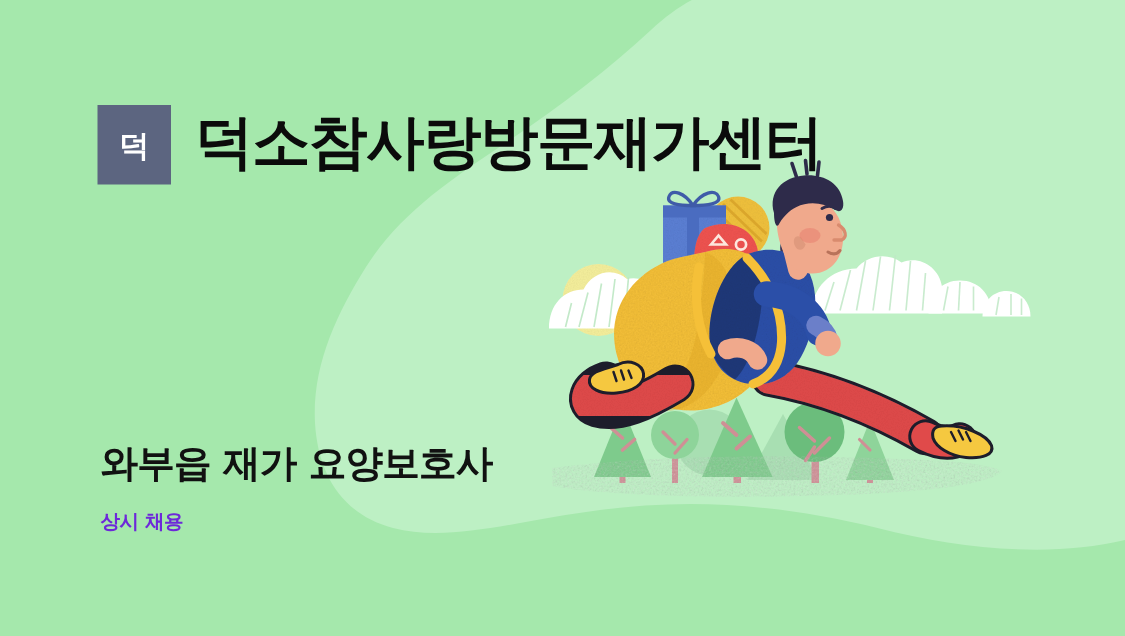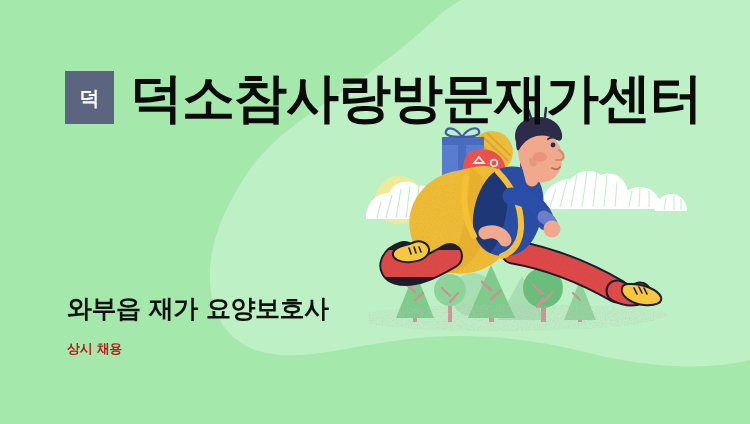--- a/index.html
+++ b/index.html
@@ -51,45 +51,46 @@
   .logo-badge-text {
     color: #ffffff;
     font-size: 20px;
     font-weight: 700;
     line-height: 1;
     letter-spacing: 0;
   }
 
   .org-title {
     color: #0b0b0b;
-    font-size: 53px;
+    font-size: 39px;
     font-weight: 700;
     line-height: 1.05;
     letter-spacing: -1px;
     white-space: nowrap;
+    font-family: Liberation Serif, serif;
   }
 
   
   .job-block {
     position: absolute;
     left: 67px;
     top: 294px;
     z-index: 5;
   }
   .job-title {
     color: #111111;
     font-size: 25px;
     font-weight: 700;
     line-height: 1.2;
     letter-spacing: -0.5px;
     white-space: nowrap;
     margin: 0;
   }
   .job-status {
-    color: #b91c1c;
+    color: #6d28d9;
     font-size: 13px;
     font-weight: 700;
     line-height: 1.2;
     letter-spacing: -0.3px;
     margin: 17px 0 0 0;
     white-space: nowrap;
   }
 </style>
 </head>
 <body>

